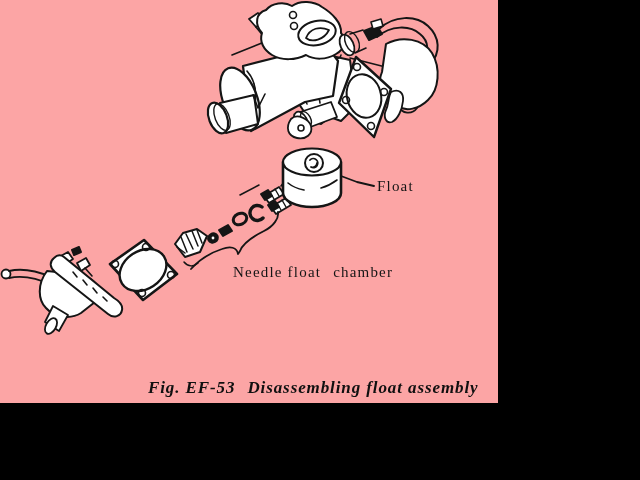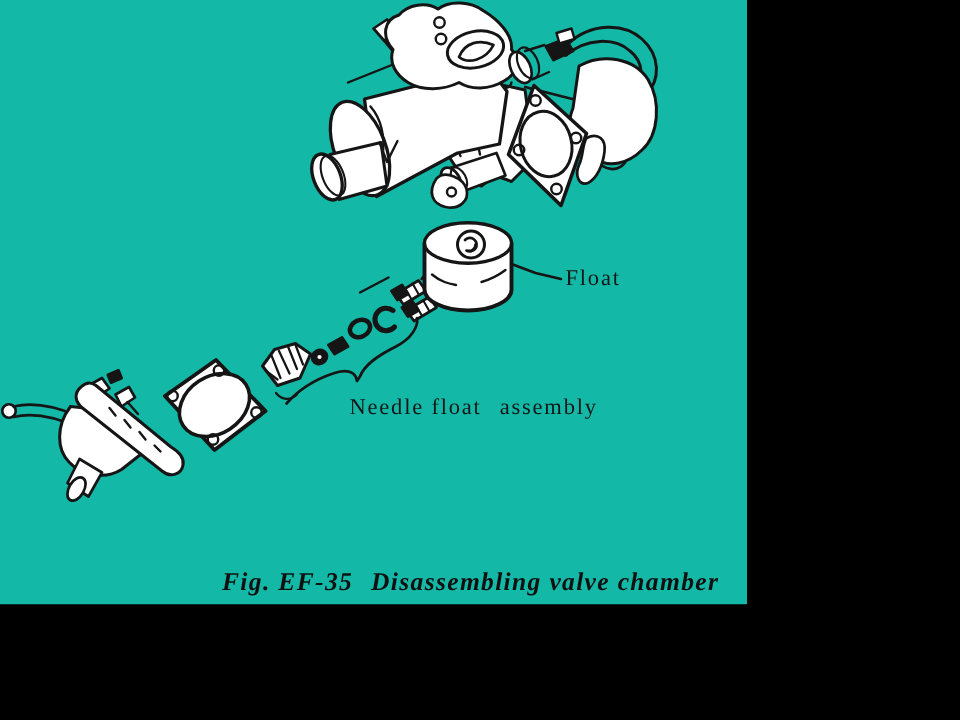--- a/index.html
+++ b/index.html
@@ -2,21 +2,21 @@
 <html><head>
 <meta charset="utf-8">
 <style>
   html,body{margin:0;padding:0;}
   body{
     width:640px;height:480px;position:relative;overflow:hidden;
     background:#000;font-family:"Liberation Serif", serif;
   }
   .paper{
     position:absolute;left:0;top:0;width:498px;height:403px;
-    background:#14b8a6;
+    background:#fca5a5;
   }
   .letterbox{position:absolute;background:#000;}
   #letterbox-right{left:498px;top:0;width:142px;height:480px;}
   #letterbox-bottom{left:0;top:403px;width:640px;height:77px;}
   svg{position:absolute;left:0;top:0;}
   .lbl{
     position:absolute;color:#151515;font-size:15px;
     letter-spacing:1.2px;white-space:nowrap;line-height:1;
   }
   #float-label{left:377px;top:179px;}
@@ -163,22 +163,22 @@
       <path d="M 321,188 C 328,186 333,183 337,180" stroke-width="1.6"></path>
       <circle cx="314" cy="163" r="9" fill="#fff"></circle>
       <path d="M 310,160 A 4.5,4.5 0 1 1 311,167 C 314,168 317,166 317,163" stroke-width="1.8"></path>
       <path d="M 341,176 L 357,182 L 374,186" stroke-width="1.8"></path>
     </g>
   </svg>
 
   <div class="lbl" id="float-label">Float</div>
 
   <div class="lbl" id="needle-valve-label">
-    <span>Needle float</span><span class="gap"></span><span>assembly</span>
+    <span>Needle float</span><span class="gap"></span><span>chamber</span>
   </div>
 
   <div class="caption">
-    <span>Fig. EF-35</span><span class="gap"></span><span>Disassembling valve chamber</span>
+    <span>Fig. EF-53</span><span class="gap"></span><span>Disassembling float assembly</span>
   </div>
 </div>
 
 <div class="letterbox" id="letterbox-right"></div>
 <div class="letterbox" id="letterbox-bottom"></div>
 
 </body></html>

